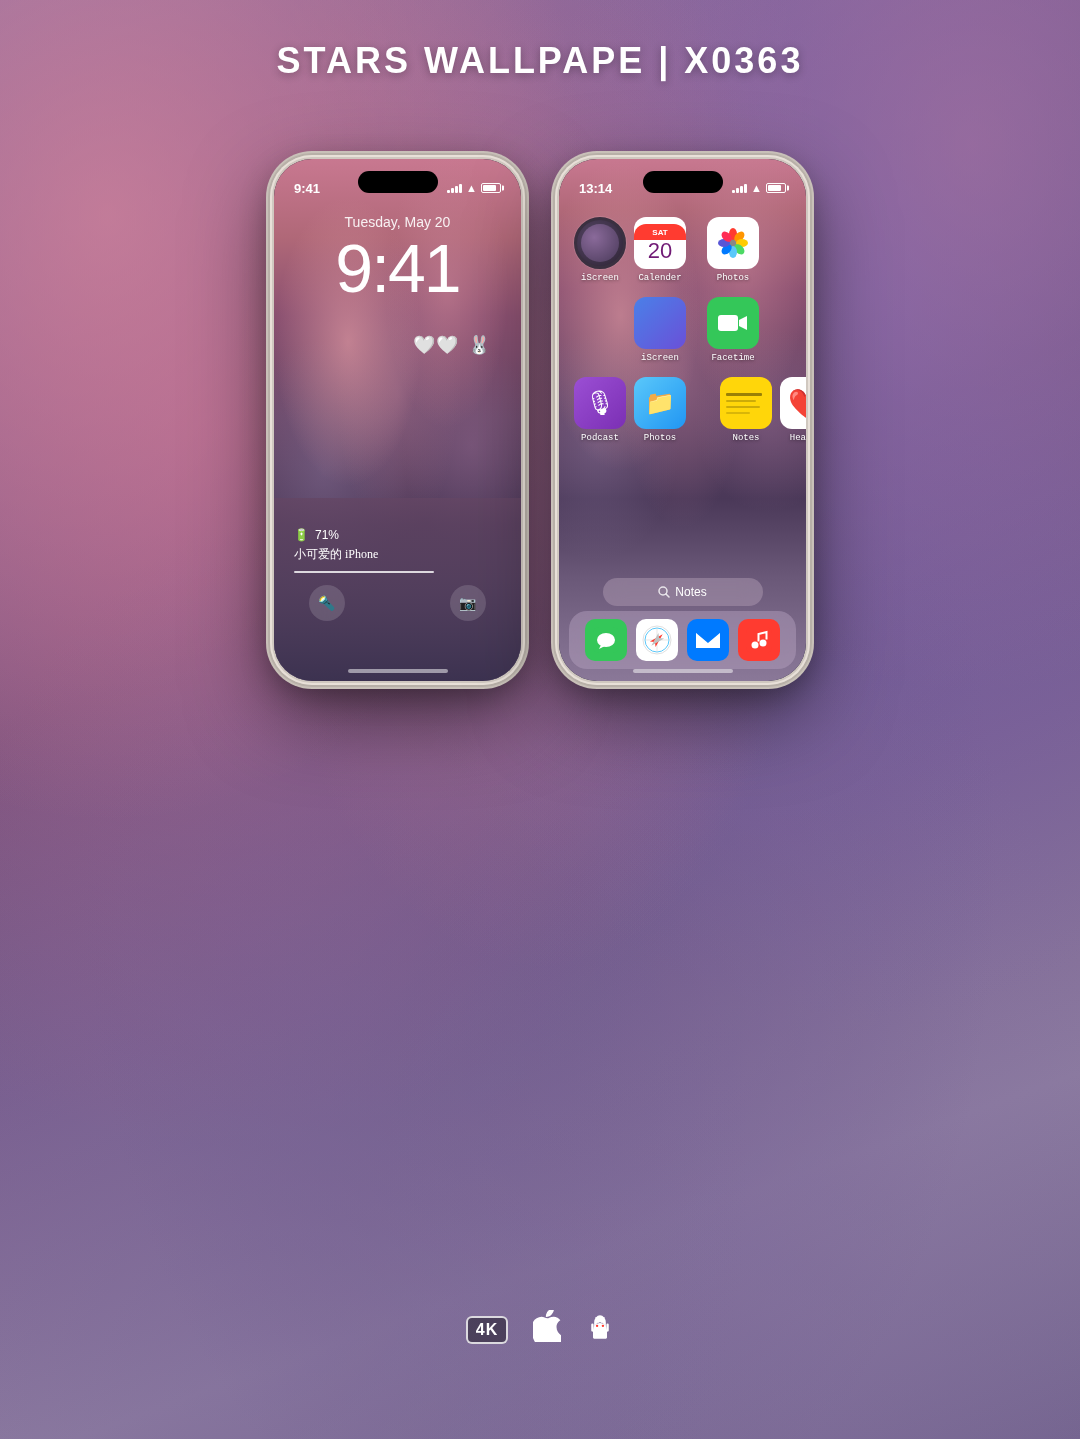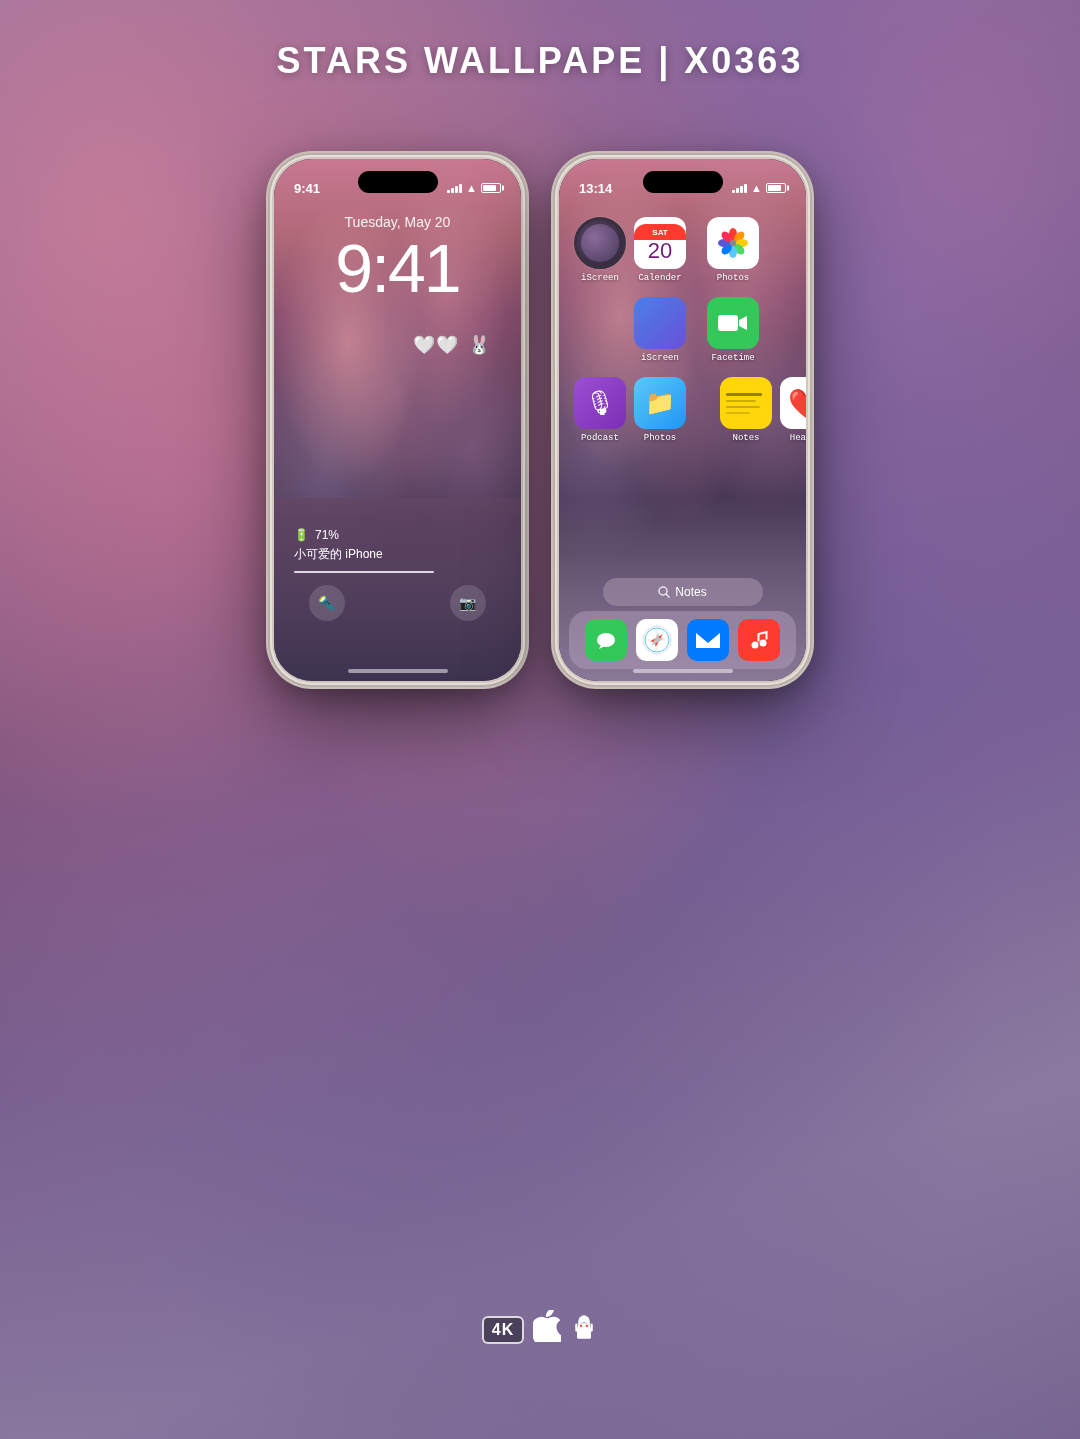--- a/index.html
+++ b/index.html
@@ -236,20 +236,21 @@
       align-items: center;
       gap: 6px;
       color: white;
       font-size: 12px;
       margin-bottom: 4px;
     }
     .lock-device-name {
       color: white;
       font-size: 12px;
       margin-bottom: 8px;
+      font-family: Liberation Serif, serif;
     }
     .lock-bar {
       width: 140px;
       height: 2px;
       background: rgba(255,255,255,0.8);
       border-radius: 1px;
     }
     .lock-icons-row {
       display: flex;
       justify-content: space-between;
@@ -506,21 +507,21 @@
       left: 50%;
       transform: translateX(-50%);
       text-align: center;
       z-index: 10;
       width: 600px;
     }
     .platform-icons {
       display: flex;
       align-items: center;
       justify-content: center;
-      gap: 9px;
+      gap: 25px;
       margin-bottom: 20px;
     }
     .badge-4k {
       background: rgba(0,0,0,0.4);
       border: 2px solid rgba(255,255,255,0.8);
       border-radius: 6px;
       padding: 3px 8px;
       font-size: 16px;
       font-weight: 800;
       color: white;

